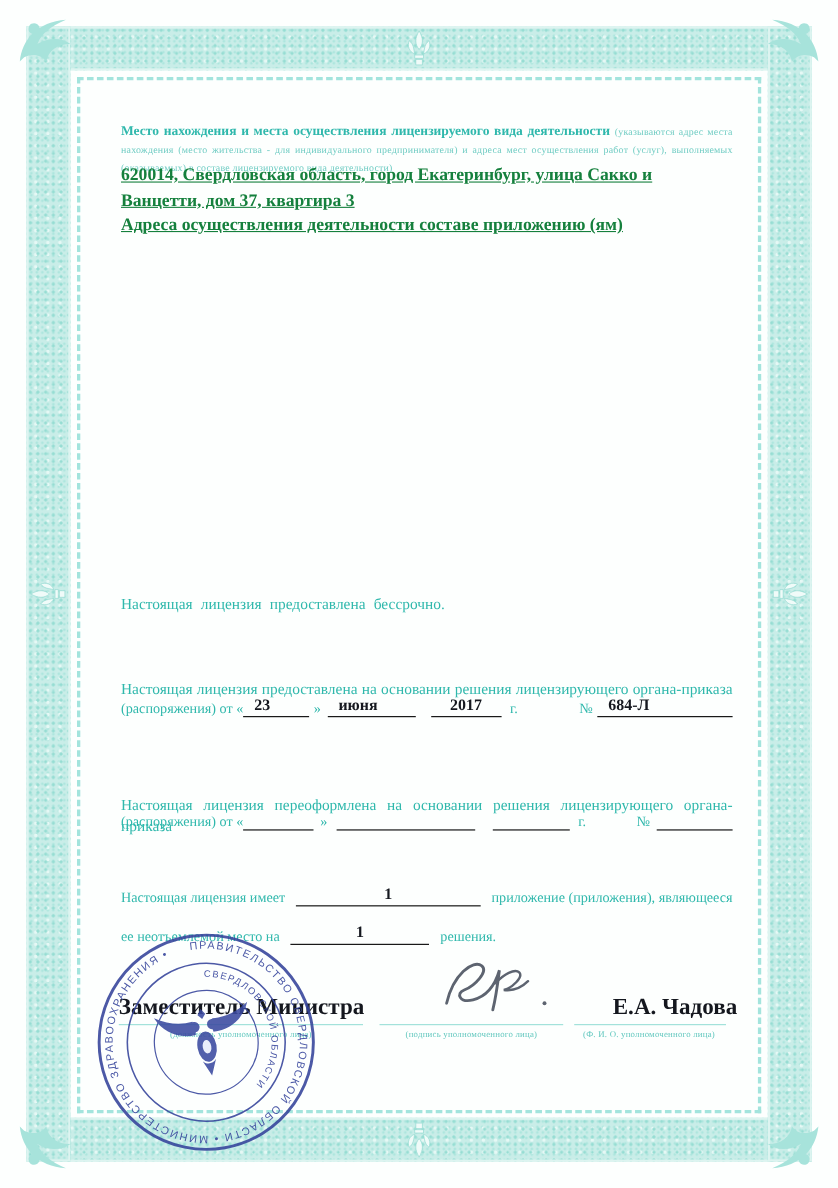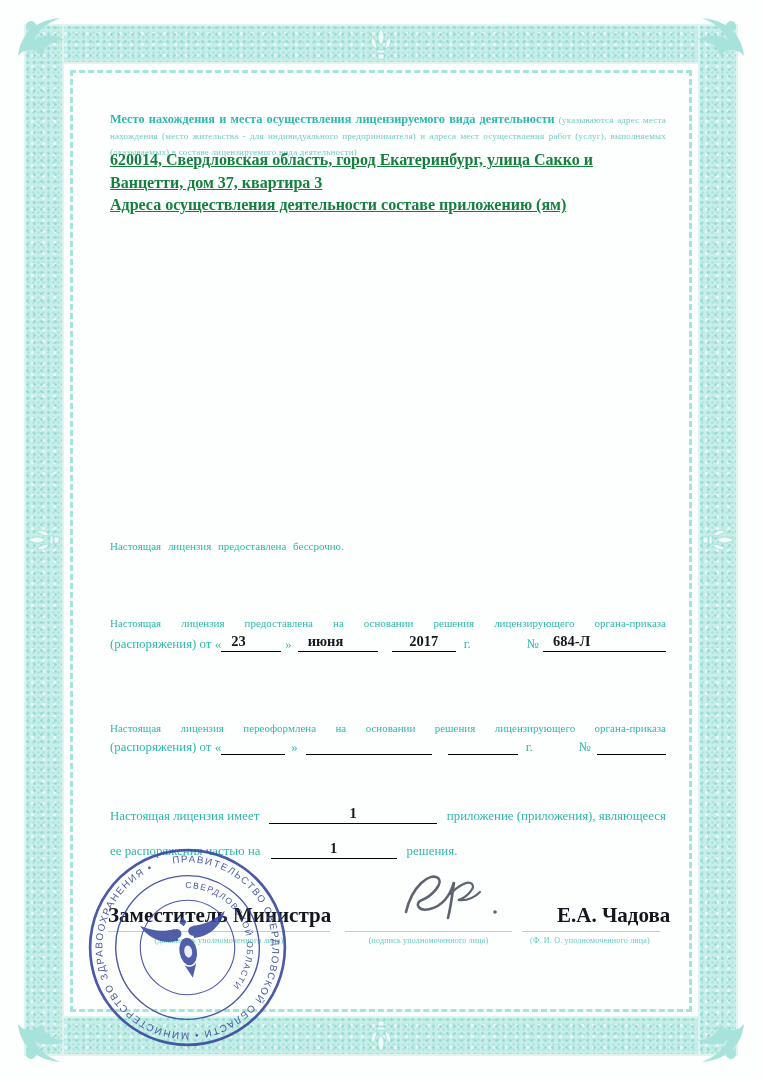--- a/index.html
+++ b/index.html
@@ -44,21 +44,21 @@
   
   .blk{position:absolute;left:110px;width:556px;}
 
   .loc-header{top:100px;font-size:12.3px;line-height:1.3;text-align:justify;}
   .loc-header .head{font-weight:bold;color:#2fb8ac;}
   .loc-header .note{font-size:9px;color:#6fccc3;letter-spacing:.2px;}
 
   .address{top:149px;font-size:16px;font-weight:bold;line-height:1.42;color:#15803d;text-decoration:underline;}
   .address p{margin:0;}
 
-  .para{font-size:11px;color:#2fb8ac;line-height:1.35;}
+  .para{font-size:14px;color:#2fb8ac;line-height:1.35;}
   .jfull{text-align:justify;text-align-last:justify;}
   .termless{top:528px;word-spacing:4px;}
   .granted-intro{top:605px;}
   .reissued-intro{top:710px;}
 
   .fields{display:flex;align-items:flex-end;font-size:12.9px;color:#2fb8ac;}
   .granted-fields{top:634px;}
   .reissued-fields{top:740px;}
   .fld{
     display:inline-block;border-bottom:1px solid #000000;
@@ -178,21 +178,21 @@
     <span style="margin-left:46px;">№</span>
     <span class="fld" style="flex:1;margin-left:6px;"></span>
   </div>
 
   <div class="blk attach-row1">
     <span>Настоящая лицензия имеет</span>
     <span class="fld center" style="flex:1;margin:0 10px;">1</span>
     <span>приложение (приложения), являющееся</span>
   </div>
   <div class="blk attach-row2">
-    <span>ее распоряжения частью на</span>
+    <span>ее неотъемлемой место на</span>
     <span class="fld center" style="width:118px;margin:0 10px;">1</span>
     <span>решения.</span>
   </div>
 
   <div class="sig-title position">Заместитель Министра</div>
   <div class="sig-title name">Е.А. Чадова</div>
   <div class="sig-line l1"></div>
   <div class="sig-line l2"></div>
   <div class="sig-line l3"></div>
   <div class="sig-caption c1">(должность уполномоченного лица)</div>

